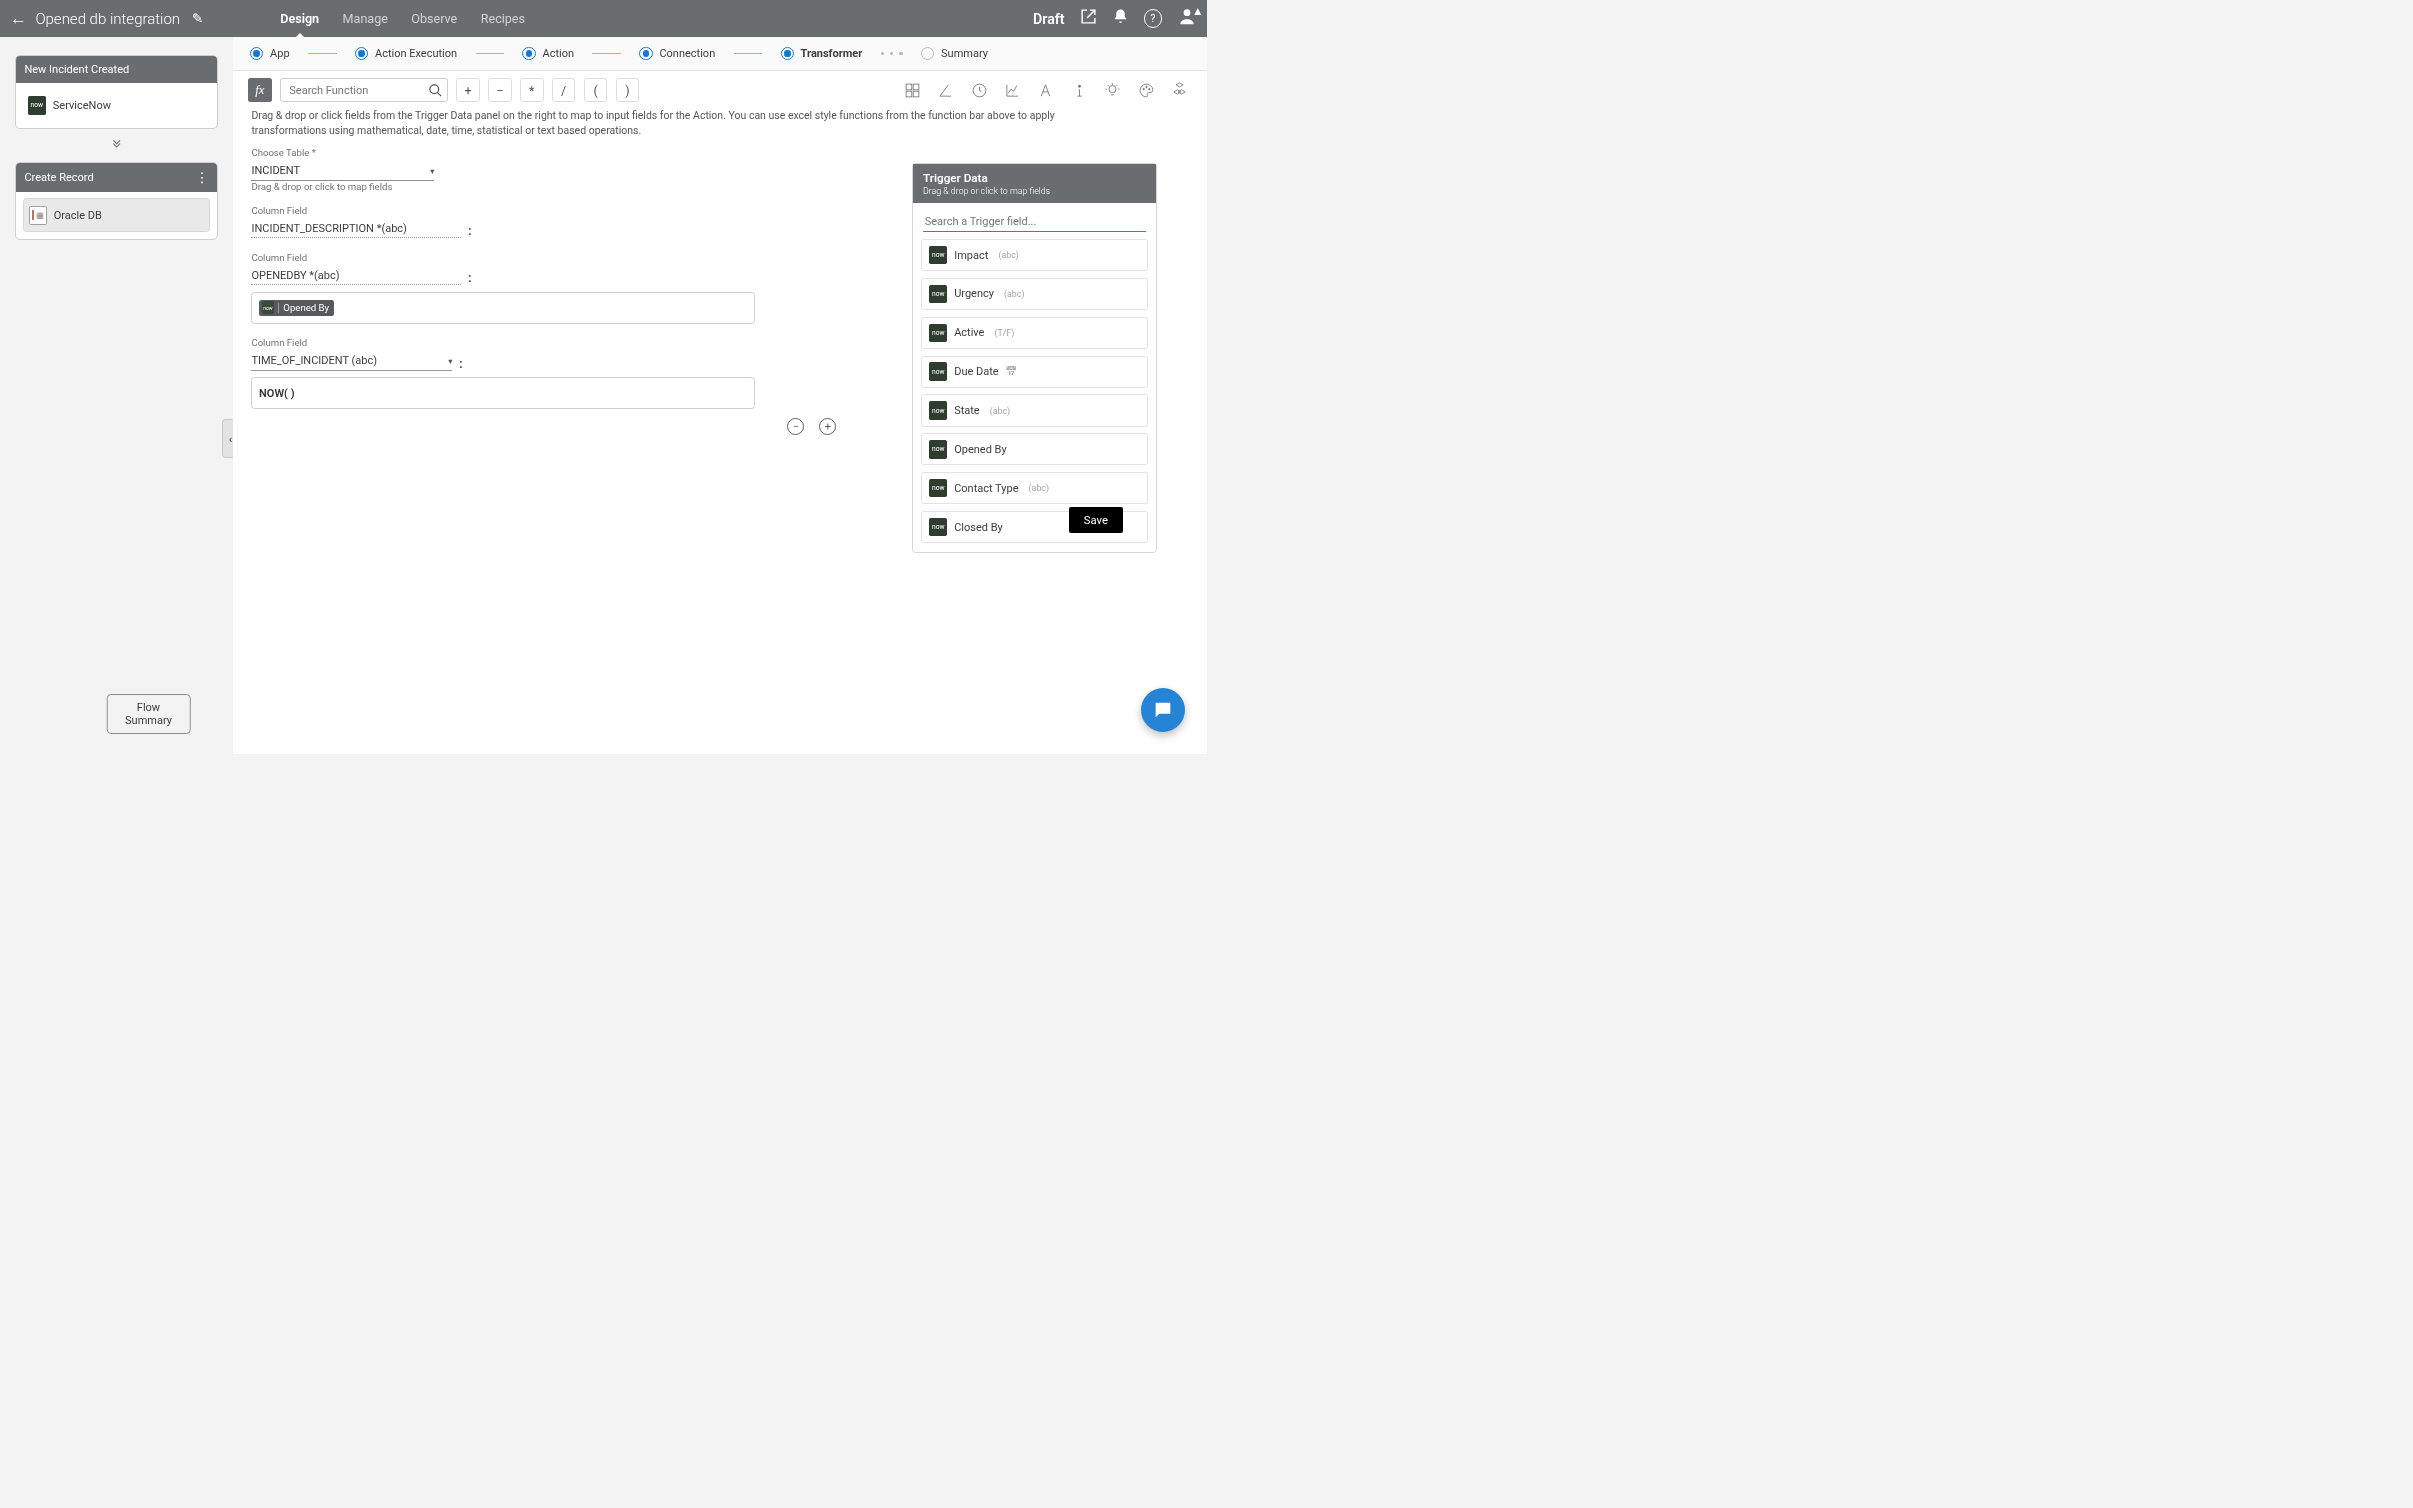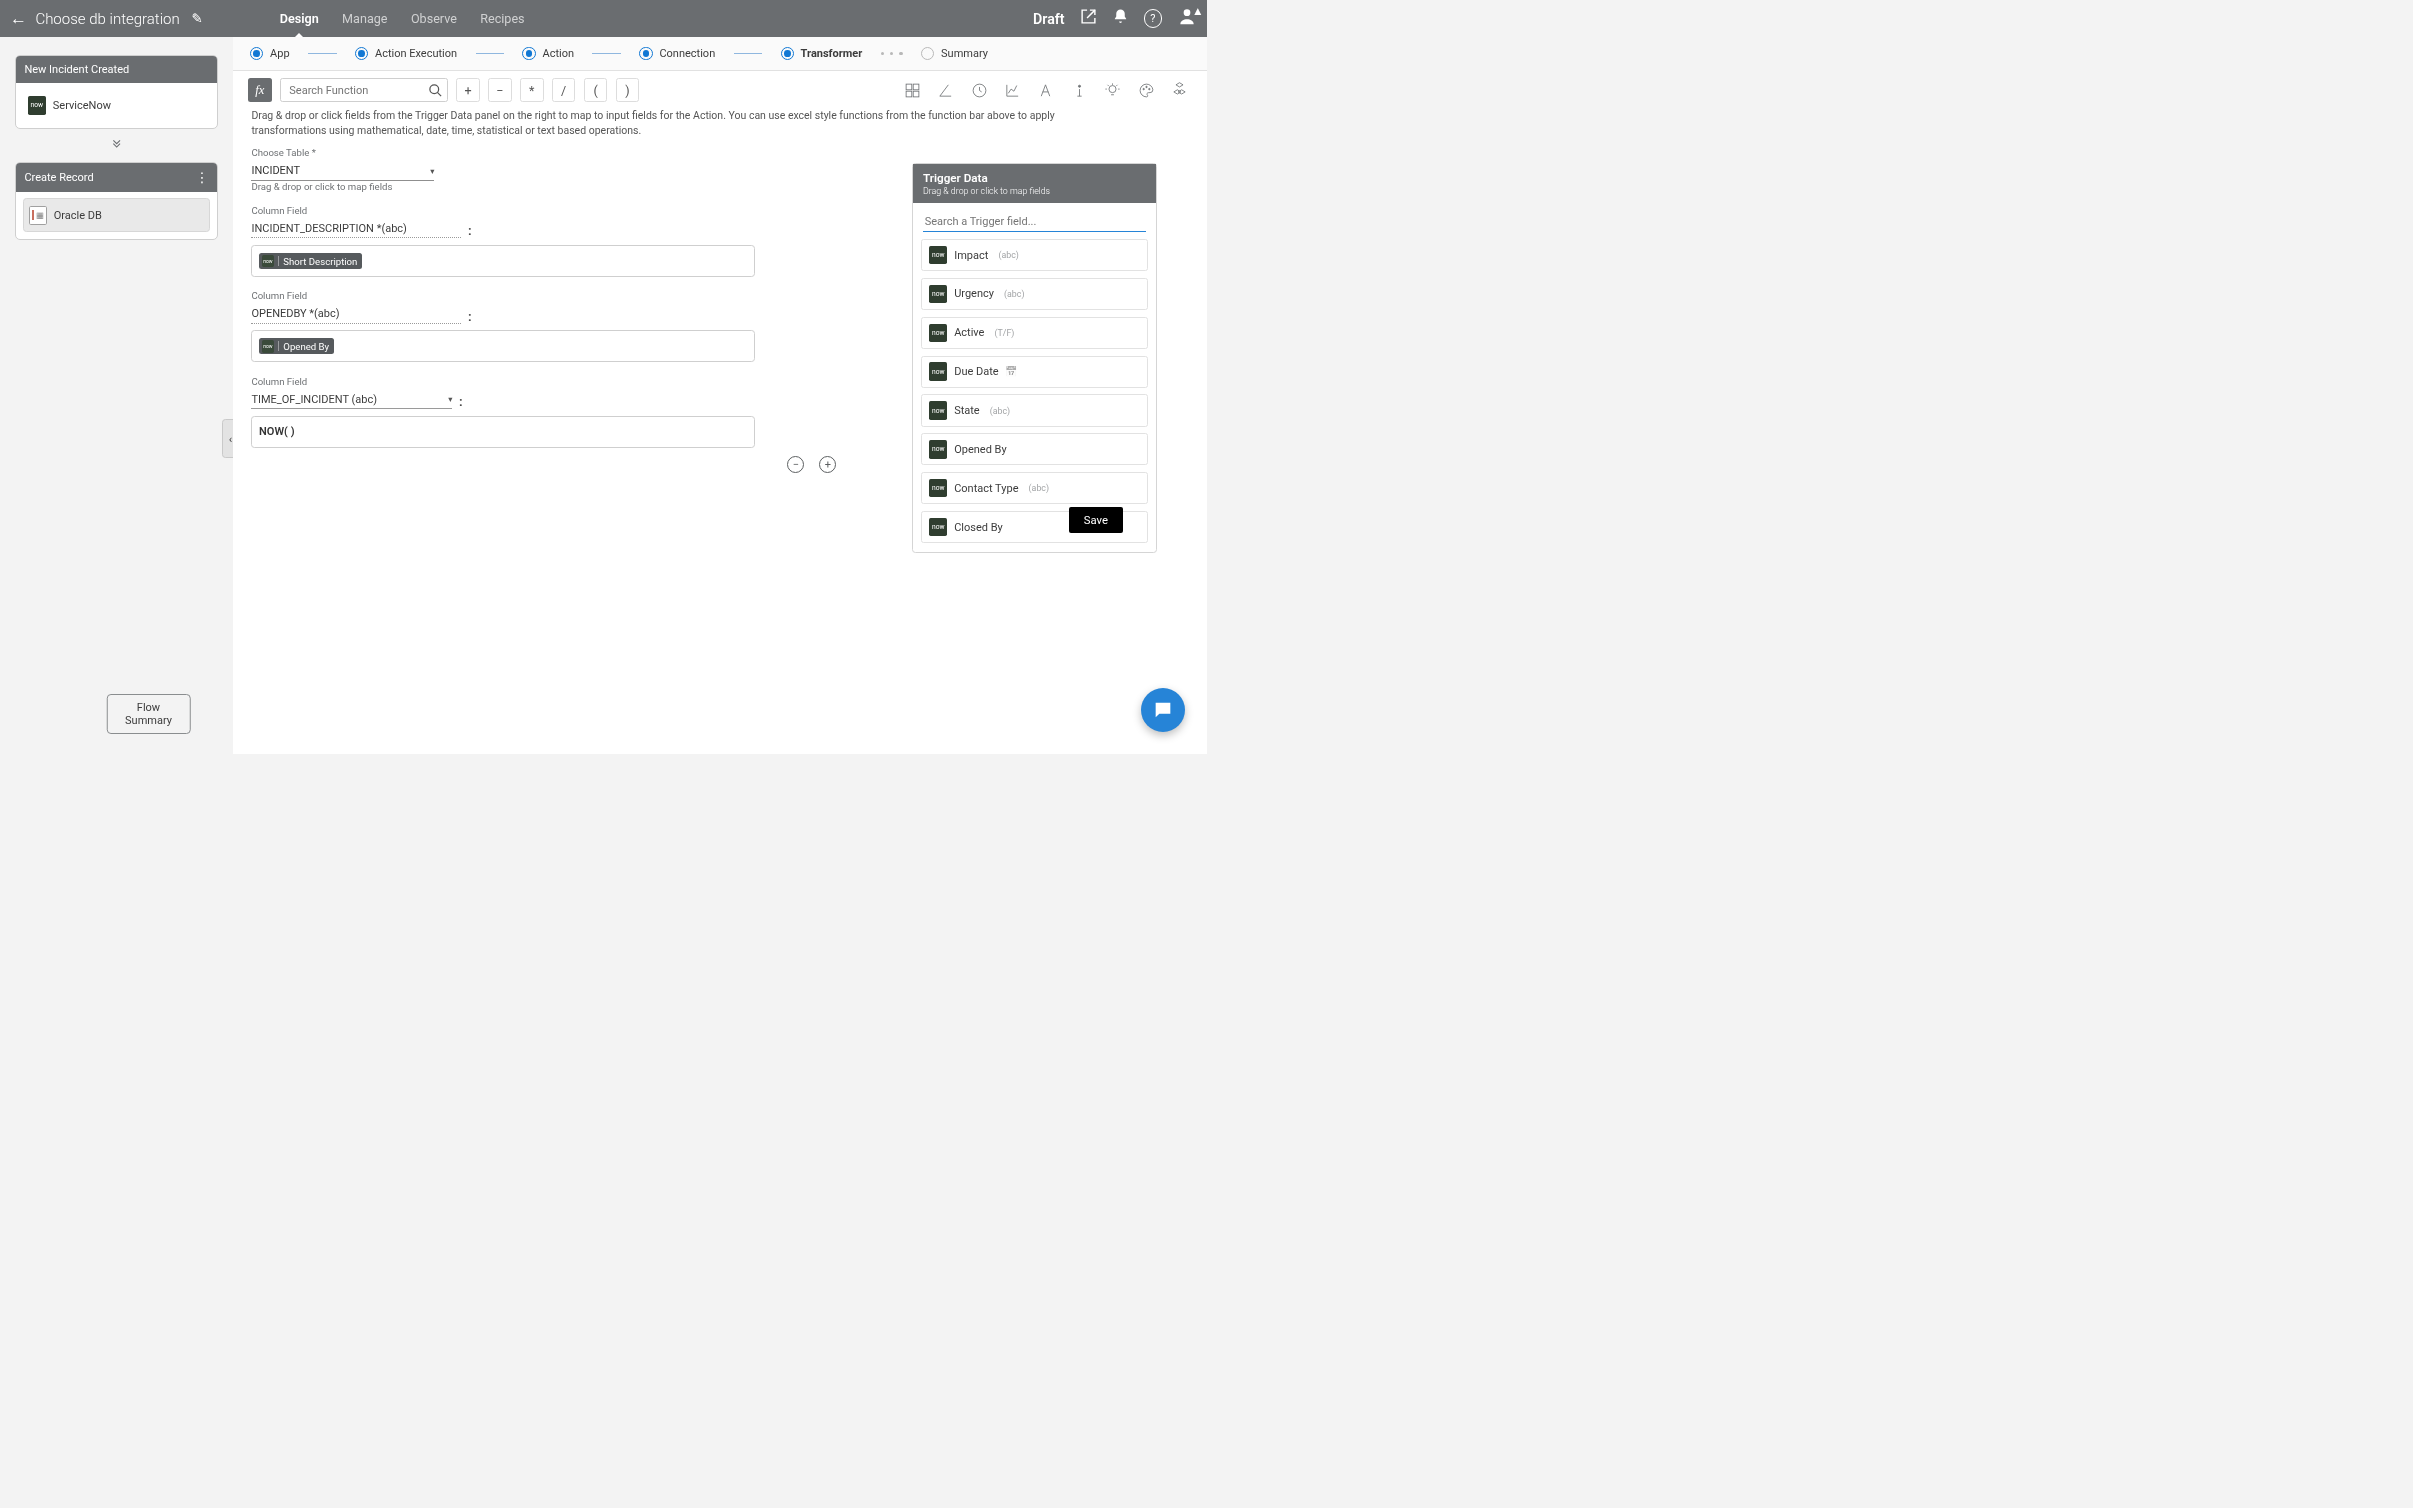--- a/index.html
+++ b/index.html
@@ -108,21 +108,21 @@
   .save-btn{ position:absolute; top:470px; right:84px; background:#000000; color:#fff; border:none; border-radius:2px; padding:6.7px 15px; font-size:11.3px; cursor:pointer;}
 
   
   .chat-bubble{ position:absolute; right:22px; bottom:22px; width:44px; height:44px; border-radius:50%; background:#2684d7; display:flex; align-items:center; justify-content:center; color:#fff; font-size:20px; box-shadow:0 3.4px 8.4px rgba(0,0,0,.25);}
 </style>
 </head>
 <body>
 
 <div class="top-header">
   <span class="back-arrow">←</span>
-  <span class="flow-title">Choose db integration</span>
+  <span class="flow-title">Opened db integration</span>
   <span class="pencil-icn">✎</span>
 
   <div class="top-tabs">
     <div class="top-tab active">Design</div>
     <div class="top-tab">Manage</div>
     <div class="top-tab">Observe</div>
     <div class="top-tab">Recipes</div>
   </div>
 
   <div class="header-right">
@@ -325,27 +325,20 @@
       <p class="dm-sub">Drag &amp; drop or click to map fields</p>
 
       <div class="col-group">
         <div class="field-label">Column Field</div>
         <div style="display:flex; align-items:flex-end;">
           <div class="col-select">
             <span>INCIDENT_DESCRIPTION *(abc)</span>
           </div>
           <span class="colon">:</span>
         </div>
-        <div class="value-box">
-          <span class="token">
-            <span class="tk-icon">now</span>
-            <span class="divider"></span>
-            <span>Short Description</span>
-          </span>
-        </div>
       </div>
 
       <div class="col-group">
         <div class="field-label">Column Field</div>
         <div style="display:flex; align-items:flex-end;">
           <div class="col-select">
             <span>OPENEDBY *(abc)</span>
           </div>
           <span class="colon">:</span>
         </div>

